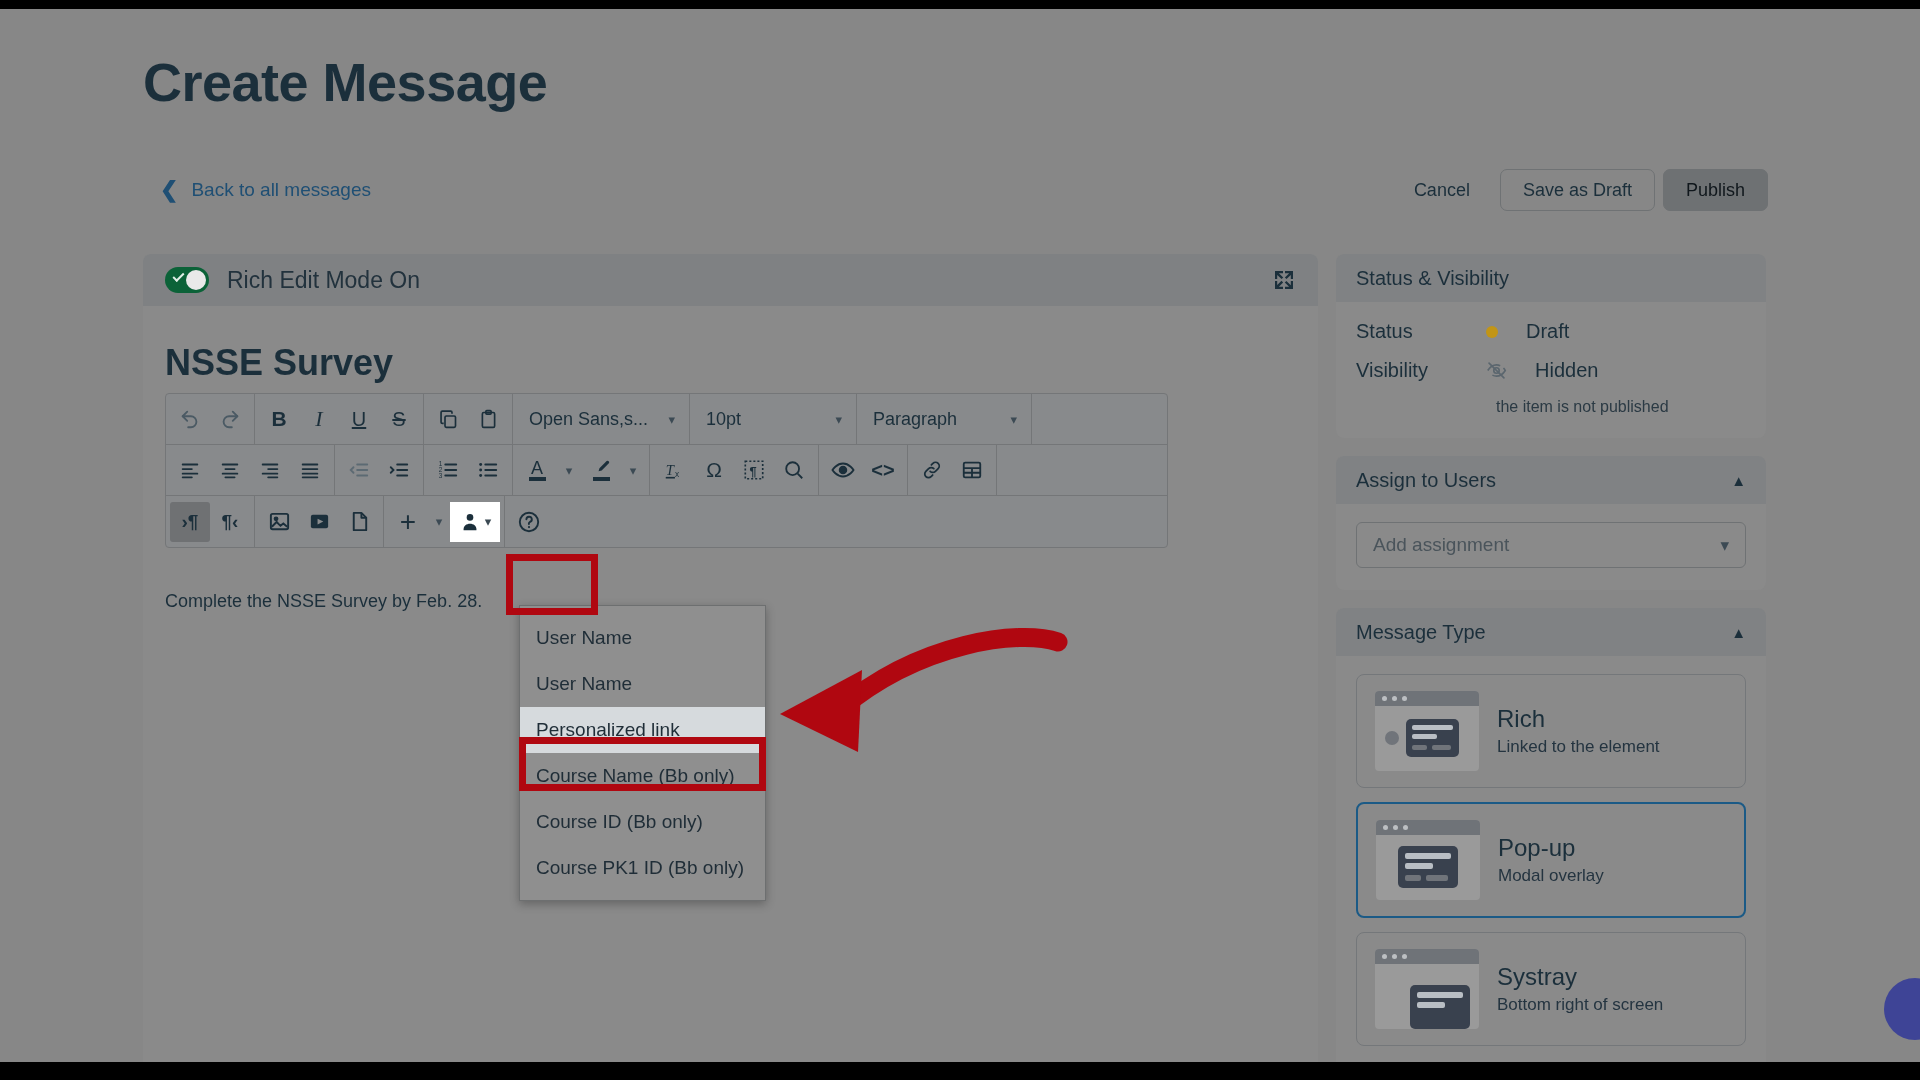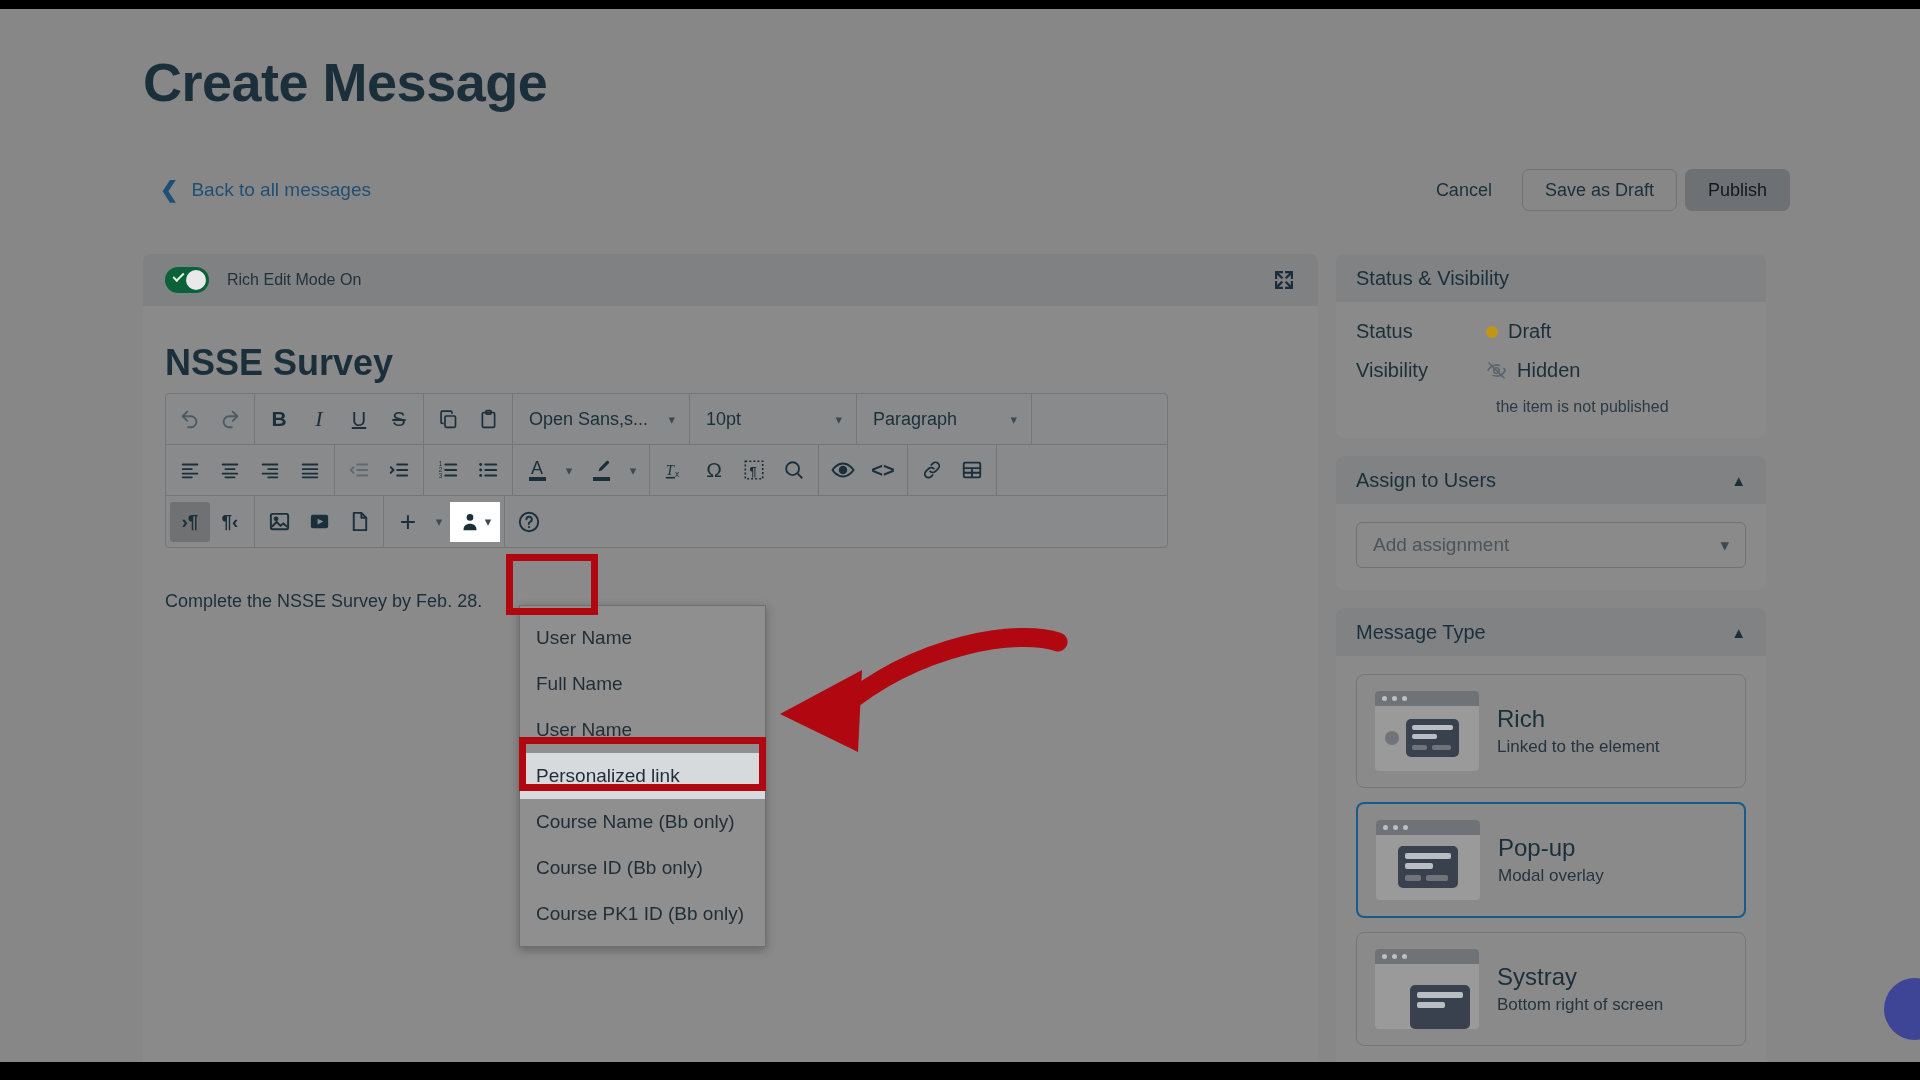--- a/index.html
+++ b/index.html
@@ -30,21 +30,21 @@
     letter-spacing: -0.5px;
   }
   #back-link {
     position: absolute; left: 160px; top: 170px;
     display: flex; align-items: center; gap: 13px;
     color: #1f4f74; font-size: 19px; cursor: pointer;
   }
   #back-link .chev { font-size: 22px; font-weight: bold; line-height: 1; }
 
   #header-actions {
-    position: absolute; right: 130px; top: 160px;
+    position: absolute; right: 152px; top: 160px;
     display: flex; align-items: center; gap: 8px;
   }
   .btn {
     height: 42px; padding: 0 22px;
     display: flex; align-items: center; justify-content: center;
     font-size: 18px; color: #1b2f3b;
     border-radius: 7px; cursor: pointer;
     background: transparent;
   }
   .btn.outline { border: 1px solid #6f7274; }
@@ -73,21 +73,21 @@
   #toggle-switch .knob {
     position: absolute; right: 3px; width: 20px; height: 20px;
     border-radius: 50%; background: #e9e9e9;
   }
   #toggle-switch .chk {
     position: absolute; left: 8px; top: 6px;
     width: 11px; height: 6px;
     border-left: 2.5px solid #dfeee6; border-bottom: 2.5px solid #dfeee6;
     transform: rotate(-45deg);
   }
-  #rich-edit-label { margin-left: 18px; font-size: 16px; color: #22323d; }
+  #rich-edit-label { margin-left: 18px; font-size: 23px; color: #22323d; }
   #fullscreen-btn {
     position: absolute; right: 22px; top: 50%; transform: translateY(-50%);
     width: 24px; height: 24px; cursor: pointer;
   }
 
   #doc-title {
     position: absolute; left: 22px; top: 88px;
     font-size: 36px; font-weight: bold; color: #1b2f3b;
   }
 
@@ -176,21 +176,21 @@
     background: #808284;
     height: 48px;
     display: flex; align-items: center; justify-content: space-between;
     padding: 0 20px;
     font-size: 20px; color: #1b2f3b;
   }
   .card-body { padding: 18px 20px 22px 20px; }
   .kv-row { display: flex; align-items: flex-start; margin-bottom: 16px; }
   .kv-row:last-child { margin-bottom: 0; }
   .kv-key { width: 130px; font-size: 20px; color: #1b2f3b; flex: none; }
-  .kv-val { display: flex; align-items: center; gap: 10px; font-size: 20px; color: #1b2f3b; }
+  .kv-val { display: flex; align-items: center; gap: 28px; font-size: 20px; color: #1b2f3b; }
   .dot-draft { width: 12px; height: 12px; border-radius: 50%; background: #c29516; flex: none; }
   .sub-note { font-size: 16px; color: #2b3a44; margin-top: 12px; margin-left: 140px; }
 
   .select-box {
     height: 46px; border: 1px solid #6f7274; border-radius: 6px;
     display: flex; align-items: center; justify-content: space-between;
     padding: 0 16px; font-size: 19px; color: #4a545b; cursor: pointer;
   }
 
   .type-card {
@@ -479,21 +479,20 @@
           </div>
           <div class="tb-group nobord tb-spacer"></div>
         </div>
       </div>
 
       <div id="doc-body">Complete the NSSE Survey by Feb. 28.</div>
     </div>
 
     <div id="merge-menu">
       <div class="menu-item">User Name</div>
-      <div class="menu-item">Full Name</div>
       <div class="menu-item">User Name</div>
       <div class="menu-item highlight">Personalized link</div>
       <div class="menu-item">Course Name (Bb only)</div>
       <div class="menu-item">Course ID (Bb only)</div>
       <div class="menu-item">Course PK1 ID (Bb only)</div>
     </div>
 
     <div class="redbox" id="redbox-person"></div>
     <div class="redbox" id="redbox-menuitem"></div>
     <svg id="arrow-svg" width="300" height="180" viewBox="0 0 300 180">

